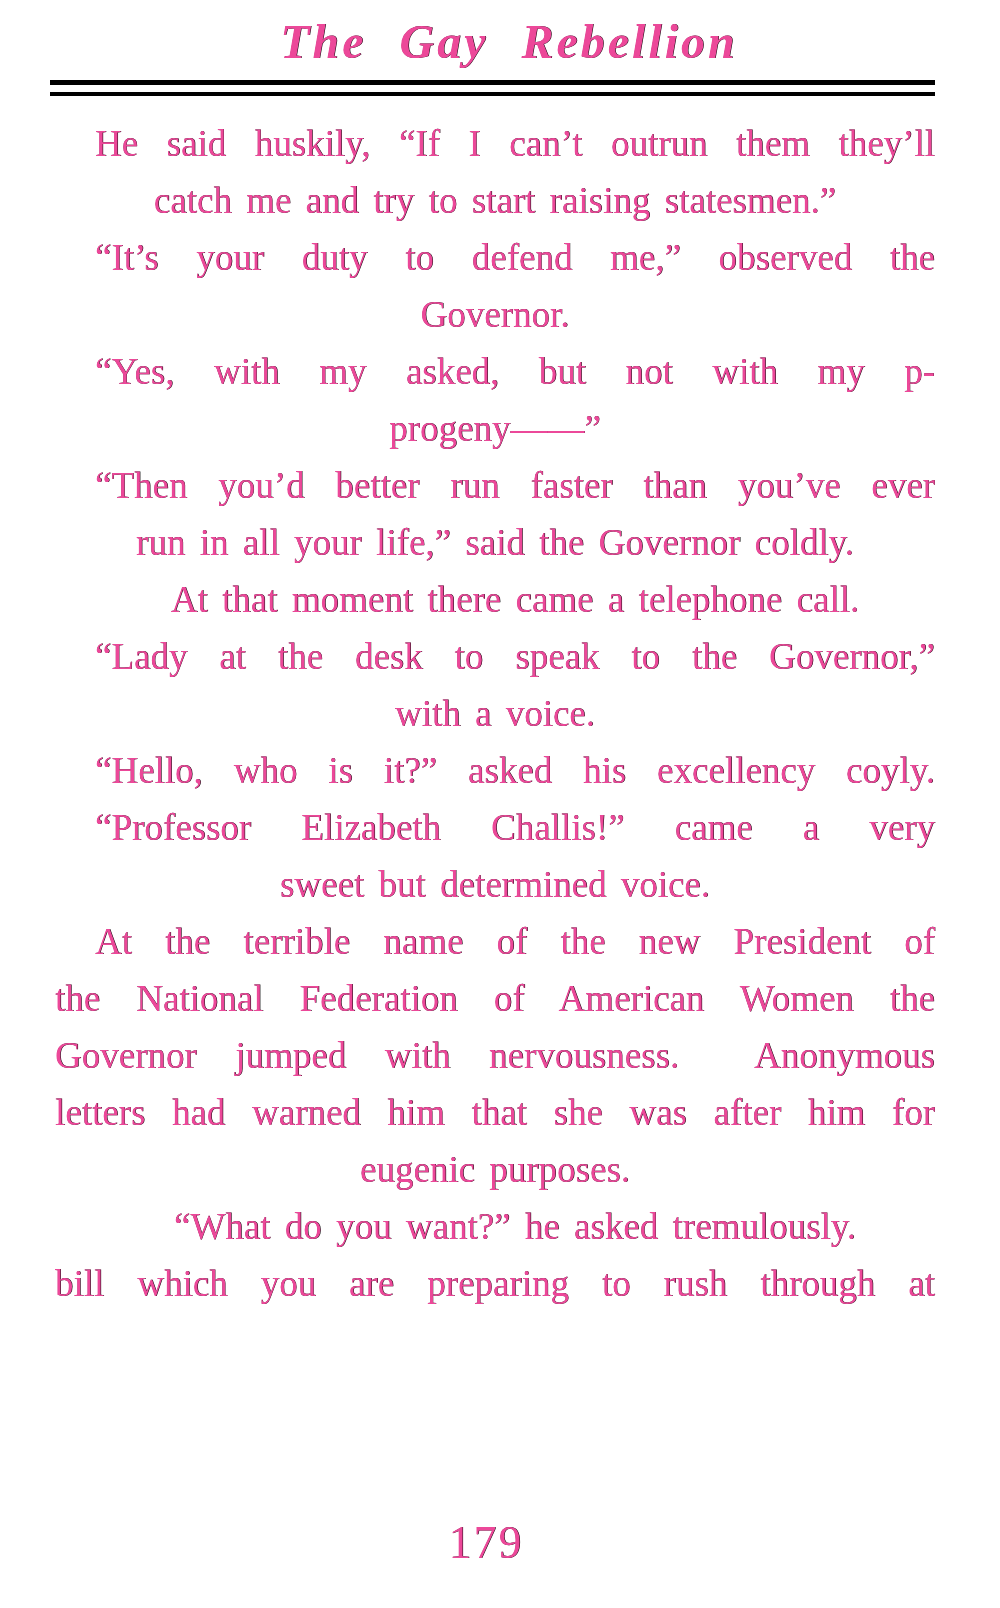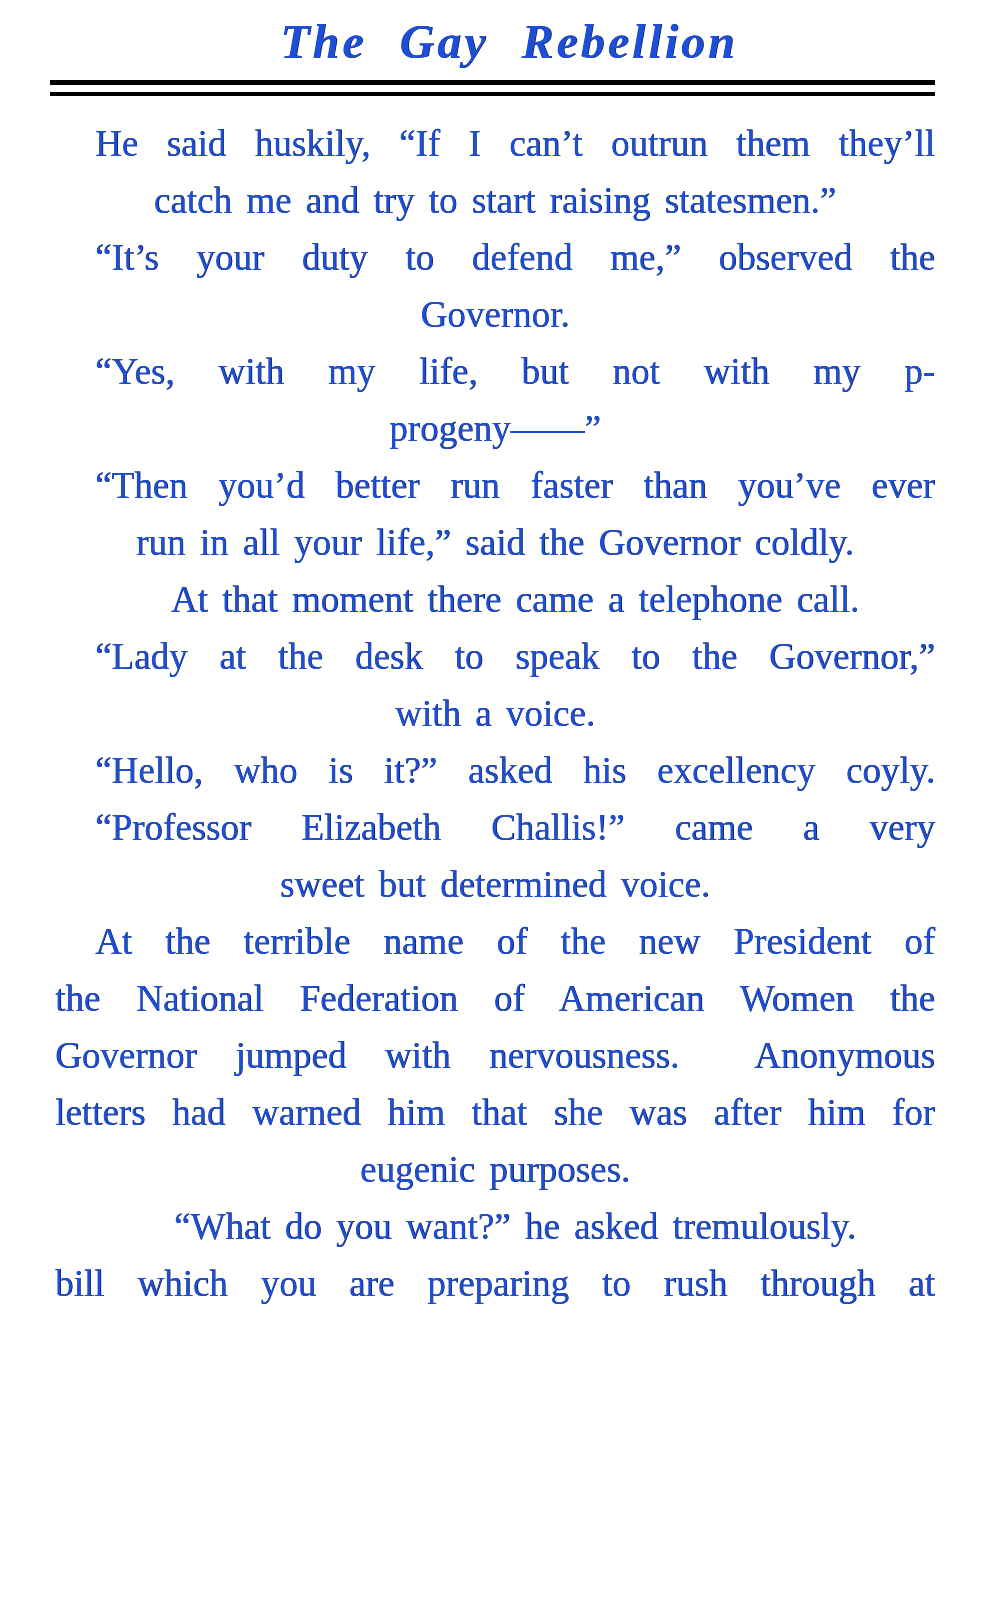--- a/index.html
+++ b/index.html
@@ -1,20 +1,20 @@
 <!DOCTYPE html>
 <html><head>
 <meta charset="utf-8">
 <style>
   html,body { margin:0; padding:0; background:#ffffff; }
   .page {
     position:relative;
     width:1000px; height:1608px;
     background:#ffffff;
-    color:#1d4ed8;
+    color:#ec4899;
     font-family:"Liberation Serif","DejaVu Serif",serif;
     overflow:hidden;
   }
   .title {
     position:absolute;
     top:16px; left:0; right:0;
     text-align:center;
     transform:translateX(9px);
     font-style:italic;
     font-weight:bold;
@@ -62,31 +62,32 @@
 
 <div class="page">
   <div class="title">The Gay Rebellion</div>
   <div class="rule rule-thick"></div>
   <div class="rule rule-thin"></div>
   <div class="body" id="body-lines">
       <div class="line j ind">He said huskily, “If I can’t outrun them they’ll</div>
       <div class="line">catch me and try to start raising statesmen.”</div>
       <div class="line j ind">“It’s your duty to defend me,” observed the</div>
       <div class="line">Governor.</div>
-      <div class="line j ind">“Yes, with my life, but not with my p-</div>
+      <div class="line j ind">“Yes, with my asked, but not with my p-</div>
       <div class="line">progeny——”</div>
       <div class="line j ind">“Then you’d better run faster than you’ve ever</div>
       <div class="line">run in all your life,” said the Governor coldly.</div>
       <div class="line ind">At that moment there came a telephone call.</div>
       <div class="line j ind">“Lady at the desk to speak to the Governor,”</div>
       <div class="line">with a voice.</div>
       <div class="line j ind">“Hello, who is it?” asked his excellency coyly.</div>
       <div class="line j ind">“Professor Elizabeth Challis!” came a very</div>
       <div class="line">sweet but determined voice.</div>
       <div class="line j ind">At the terrible name of the new President of</div>
       <div class="line j">the National Federation of American Women the</div>
       <div class="line j">Governor jumped with nervousness.&nbsp; Anonymous</div>
       <div class="line j">letters had warned him that she was after him for</div>
       <div class="line">eugenic purposes.</div>
       <div class="line ind">“What do you want?” he asked tremulously.</div>
       <div class="line j">bill which you are preparing to rush through at</div>
     </div>
+  <div class="pageno">179</div>
 </div>
 
 </body></html>

